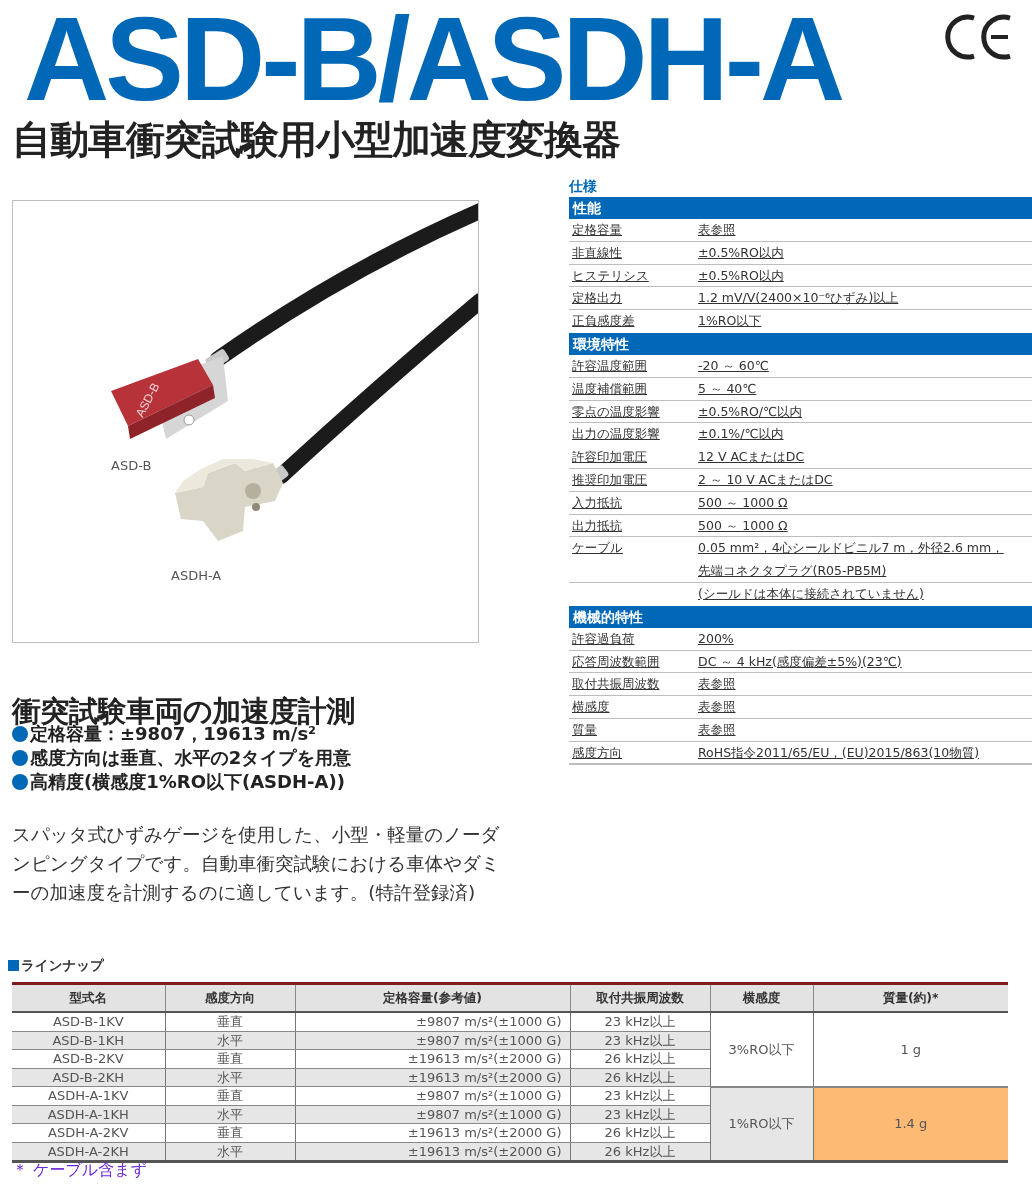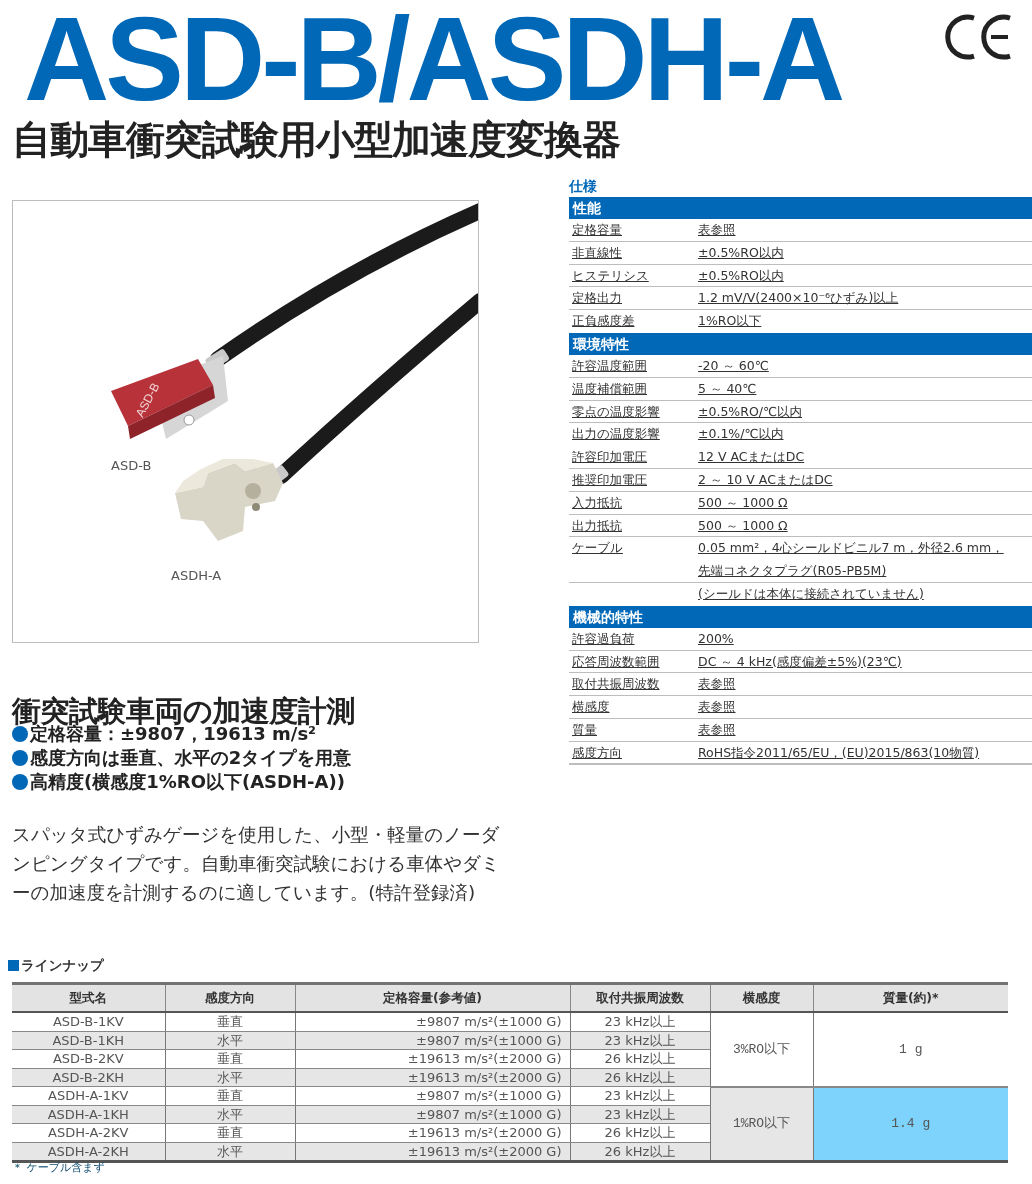--- a/index.html
+++ b/index.html
@@ -33,30 +33,30 @@
   .sec-head { background:#0068b7; color:#fff; font-size:14px; font-weight:bold; height:22px; line-height:23px; padding-left:4px; }
   .spec-row { display:flex; height:22.8px; line-height:22px; border-bottom:1px solid #bdbdbd; font-size:12.5px; color:#333; box-sizing:border-box;text-decoration:underline; }
   .spec-row .k { width:122px; padding-left:3px; flex:none; }
   .spec-row .v { flex:1; padding-left:4px; white-space:nowrap; }
   .spec-row.nob { border-bottom:none; }
 
   
   .lineup-label { left:8px; top:957px; font-size:13.5px; font-weight:bold; color:#333; }
   .lineup-label .sq { display:inline-block; width:11px; height:11px; background:#0068b7; margin-right:2px; vertical-align:-1px; }
   table.lineup { position:absolute; left:12px; top:982px; width:996px; border-collapse:collapse; font-size:13px; color:#555; }
-  table.lineup th { background:#e3e3e3; font-weight:bold; color:#333; height:24px; border-top:3px solid #737373; border-bottom:2px solid #555; border-left:1px solid #888; font-size:12.5px; }
+  table.lineup th { background:#e3e3e3; font-weight:bold; color:#333; height:24px; border-top:3px solid #7f1d1d; border-bottom:2px solid #555; border-left:1px solid #888; font-size:12.5px; }
   table.lineup th:first-child { border-left:none; }
   table.lineup td { height:17.5px; line-height:17px; padding:0; border-left:1px solid #777; border-bottom:1px solid #888; text-align:center; }
   table.lineup td:first-child { border-left:none; }
   table.lineup td.cap { text-align:right; padding-right:8px; }
   table.lineup tr.alt td.z { background:#e6e6e6; }
   table.lineup tr.grp2 td.merged { background:#e6e6e6; }
   table.lineup tr.last td { border-bottom:3px solid #555; }
-  table.lineup td.merged { border-bottom:2px solid #888;font-family:Liberation Mono, monospace; }
-  .footnote { left:12px; top:1160px; font-size:11px; color:#0c4a6e; }
+  table.lineup td.merged { border-bottom:2px solid #888; }
+  .footnote { left:12px; top:1160px; font-size:16px; color:#6d28d9; }
 </style>
 </head>
 <body>
 
 <div class="abs title">ASD-B/ASDH-A</div>
 <div class="abs subtitle">自動車衝突試験用小型加速度変換器</div>
 <div class="abs ce">
   <svg width="70" height="50" viewBox="0 0 70 50">
     <path d="M30 6 A20 20 0 1 0 30 44" fill="none" stroke="#222" stroke-width="5"></path>
     <path d="M66 6 A20 20 0 1 0 66 44" fill="none" stroke="#222" stroke-width="5"></path>
@@ -244,21 +244,21 @@
         <td class="z">水平</td>
         <td class="z cap">±19613 m/s²(±2000 G)</td>
         <td class="z">26 kHz以上</td>
     </tr>
     <tr class="grp2">
       <td class="z">ASDH-A-1KV</td>
         <td class="z">垂直</td>
         <td class="z cap">±9807 m/s²(±1000 G)</td>
         <td class="z">23 kHz以上</td>
       <td rowspan="4" class="merged" style="background:#e6e6e6;border-bottom:3px solid #555;">1%RO以下</td>
-      <td rowspan="4" class="merged" style="background:#7dd3fc;border-bottom:3px solid #555;">1.4 g</td>
+      <td rowspan="4" class="merged" style="background:#fdba74;border-bottom:3px solid #555;">1.4 g</td>
     </tr>
     <tr class="alt">
       <td class="z">ASDH-A-1KH</td>
         <td class="z">水平</td>
         <td class="z cap">±9807 m/s²(±1000 G)</td>
         <td class="z">23 kHz以上</td>
     </tr>
     <tr>
       <td class="z">ASDH-A-2KV</td>
         <td class="z">垂直</td>

